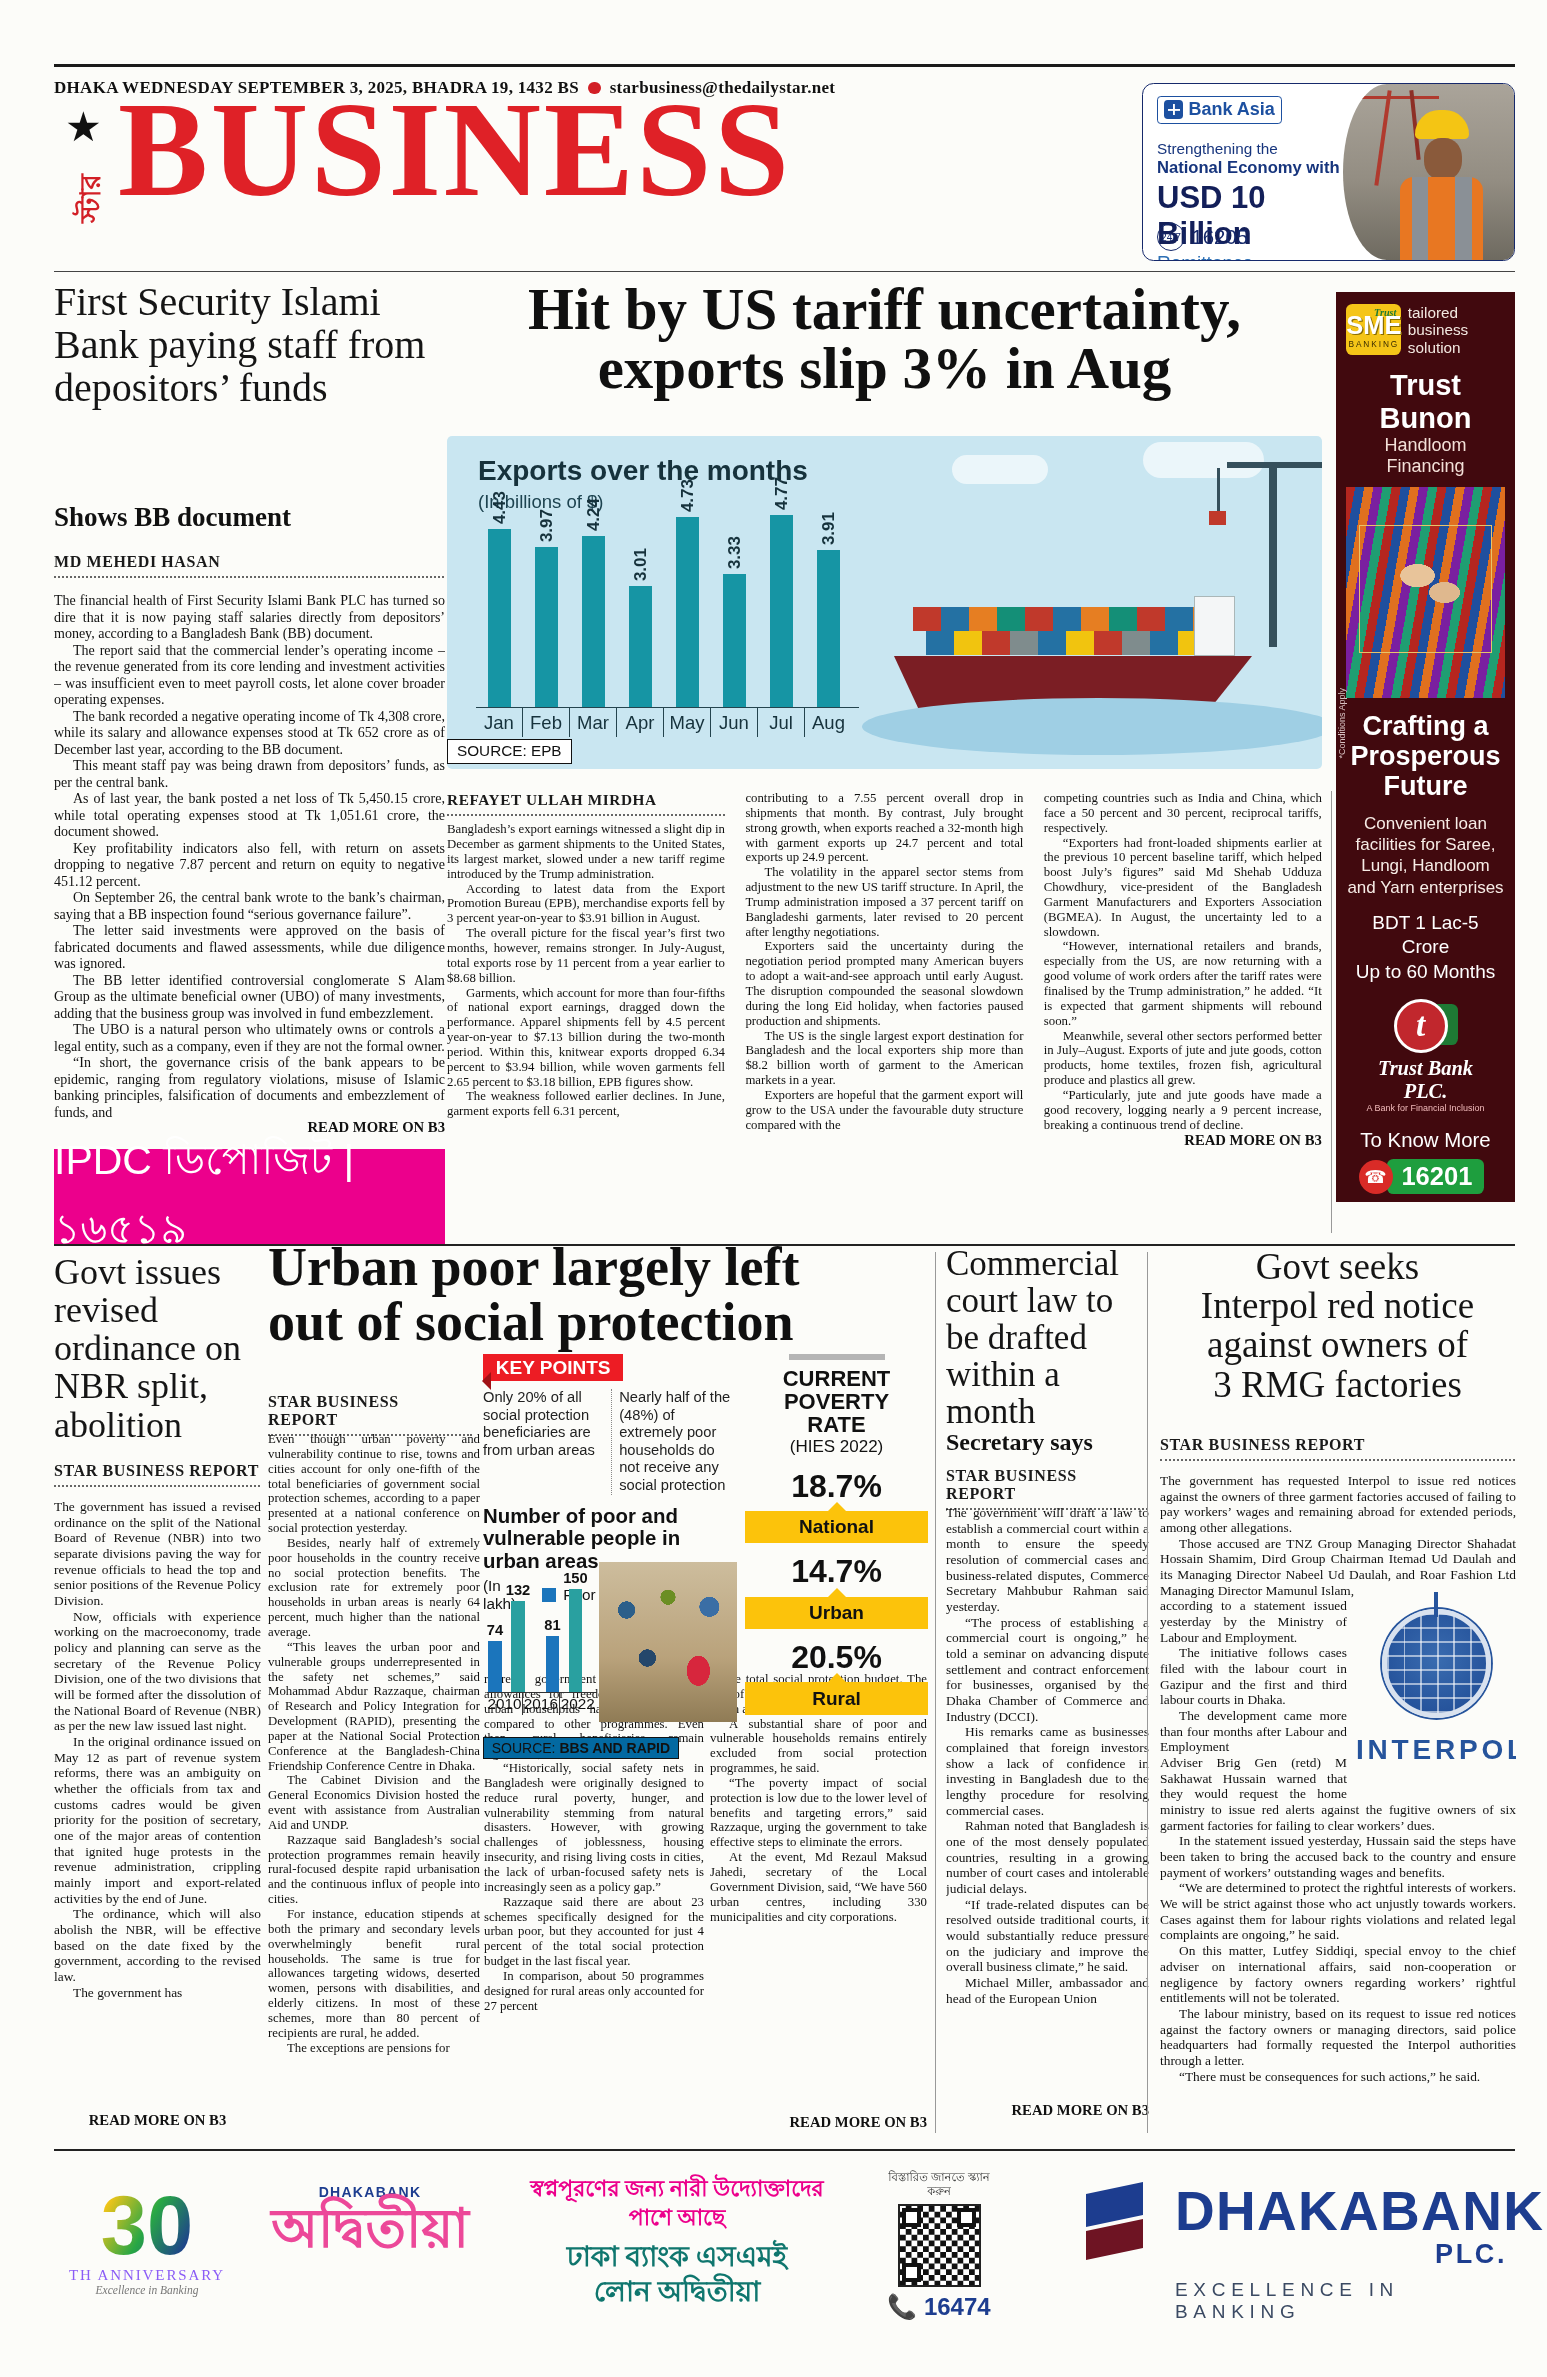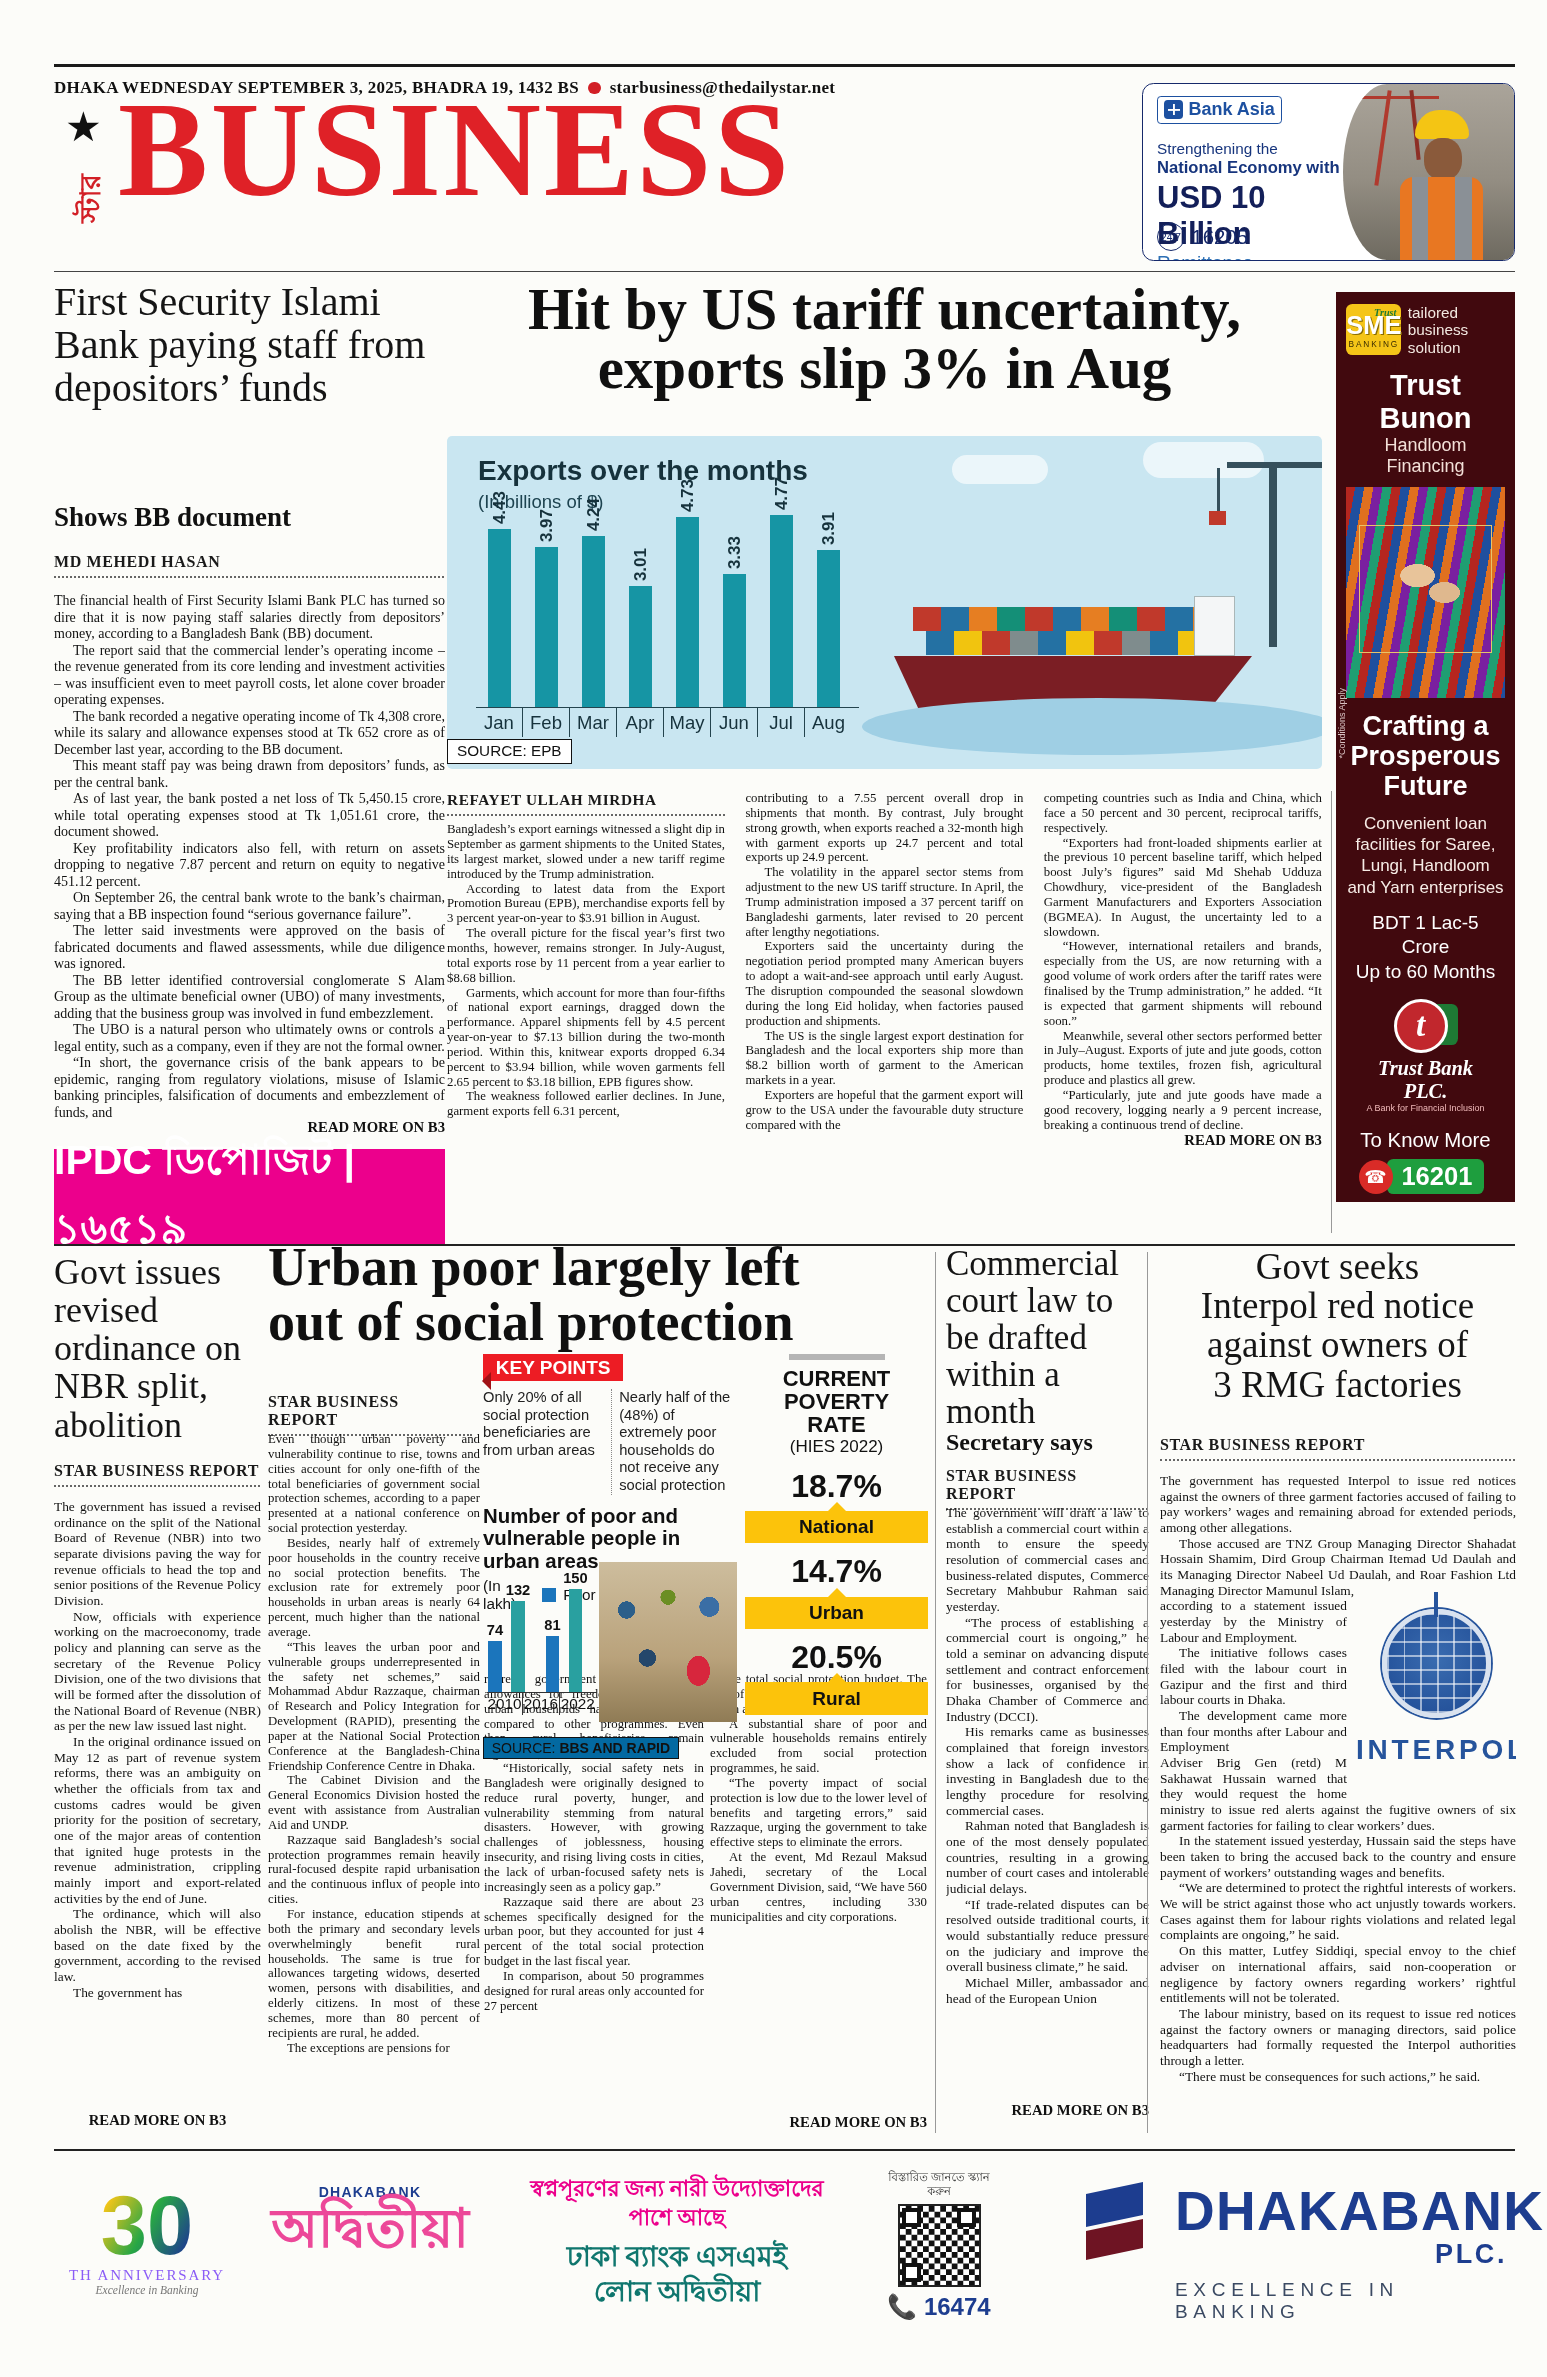--- a/index.html
+++ b/index.html
@@ -63,21 +63,21 @@
   
   #fs-headline { left:54px; top:280px; width:390px; font-size:40px; line-height:1.08; }
   #fs-subhead { left:54px; top:502px; width:390px; font-size:27px; font-weight:bold; }
   #fs-byline { left:54px; top:553px; width:390px; }
   #fs-body { left:54px; top:593px; width:391px; height:550px; font-size:14px; line-height:1.18; overflow:hidden; }
   #fs-readmore { left:54px; top:1119px; width:391px; }
 
   
   #ipdc-banner { left:54px; top:1149px; width:391px; height:95px; background:#ec008c; color:#fff;
                  display:flex; align-items:center; justify-content:center;
-                 font-family:"Liberation Sans",sans-serif; font-weight:bold; font-size:41px; }
+                 font-family:"Liberation Sans",sans-serif; font-weight:normal; font-size:41px; }
 
   
   #main-headline { left:447px; top:280px; width:875px; text-align:center; font-size:59px; line-height:1.0; }
   #exports-panel { left:447px; top:436px; width:875px; height:333px; background:#c9e6f1; border-radius:5.1px; overflow:hidden; }
   .xp-title { position:absolute; left:31px; top:19px; font-family:"Liberation Sans",sans-serif; font-weight:bold;
               font-size:28px; color:#16323c; }
   .xp-sub { position:absolute; left:31px; top:55px; font-family:"Liberation Sans",sans-serif; font-size:18.5px; color:#1d4350; }
   #exports-chart { position:absolute; left:29px; top:75px; width:383px; }
   #exports-bars { display:flex; align-items:flex-end; height:197px; border-bottom:1.9px solid #24444e; }
   .xcol { width:47px; display:flex; flex-direction:column; align-items:center; justify-content:flex-end; }
@@ -399,21 +399,21 @@
     <div class="hull"></div>
     <div class="sea"></div>
   </div>
 </div>
 
 <div class="abs" id="main-cols">
   <div class="mcol">
     <div class="byline">REFAYET ULLAH MIRDHA</div>
     <div class="dotrule"></div>
     <div class="bodytext">
-        <p>Bangladesh’s export earnings witnessed a slight dip in September as garment shipments to the United States, its largest market, slowed under a new tariff regime introduced by the Trump administration.</p>
+        <p>Bangladesh’s export earnings witnessed a slight dip in December as garment shipments to the United States, its largest market, slowed under a new tariff regime introduced by the Trump administration.</p>
         <p>According to latest data from the Export Promotion Bureau (EPB), merchandise exports fell by 3 percent year-on-year to $3.91 billion in August.</p>
         <p>The overall picture for the fiscal year’s first two months, however, remains stronger. In July-August, total exports rose by 11 percent from a year earlier to $8.68 billion.</p>
         <p>Garments, which account for more than four-fifths of national export earnings, dragged down the performance. Apparel shipments fell by 4.5 percent year-on-year to $7.13 billion during the two-month period. Within this, knitwear exports dropped 6.34 percent to $3.94 billion, while woven garments fell 2.65 percent to $3.18 billion, EPB figures show.</p>
         <p>The weakness followed earlier declines. In June, garment exports fell 6.31 percent,</p>
       </div>
   </div>
   <div class="mcol bodytext">
       <p>contributing to a 7.55 percent overall drop in shipments that month. By contrast, July brought strong growth, when exports reached a 32-month high with garment exports up 24.7 percent and total exports up 24.9 percent.</p>
       <p>The volatility in the apparel sector stems from adjustment to the new US tariff structure. In April, the Trump administration imposed a 37 percent tariff on Bangladeshi garments, later revised to 20 percent after lengthy negotiations.</p>
       <p>Exporters said the uncertainty during the negotiation period prompted many American buyers to adopt a wait-and-see approach until early August. The disruption compounded the seasonal slowdown during the long Eid holiday, when factories paused production and shipments.</p>

